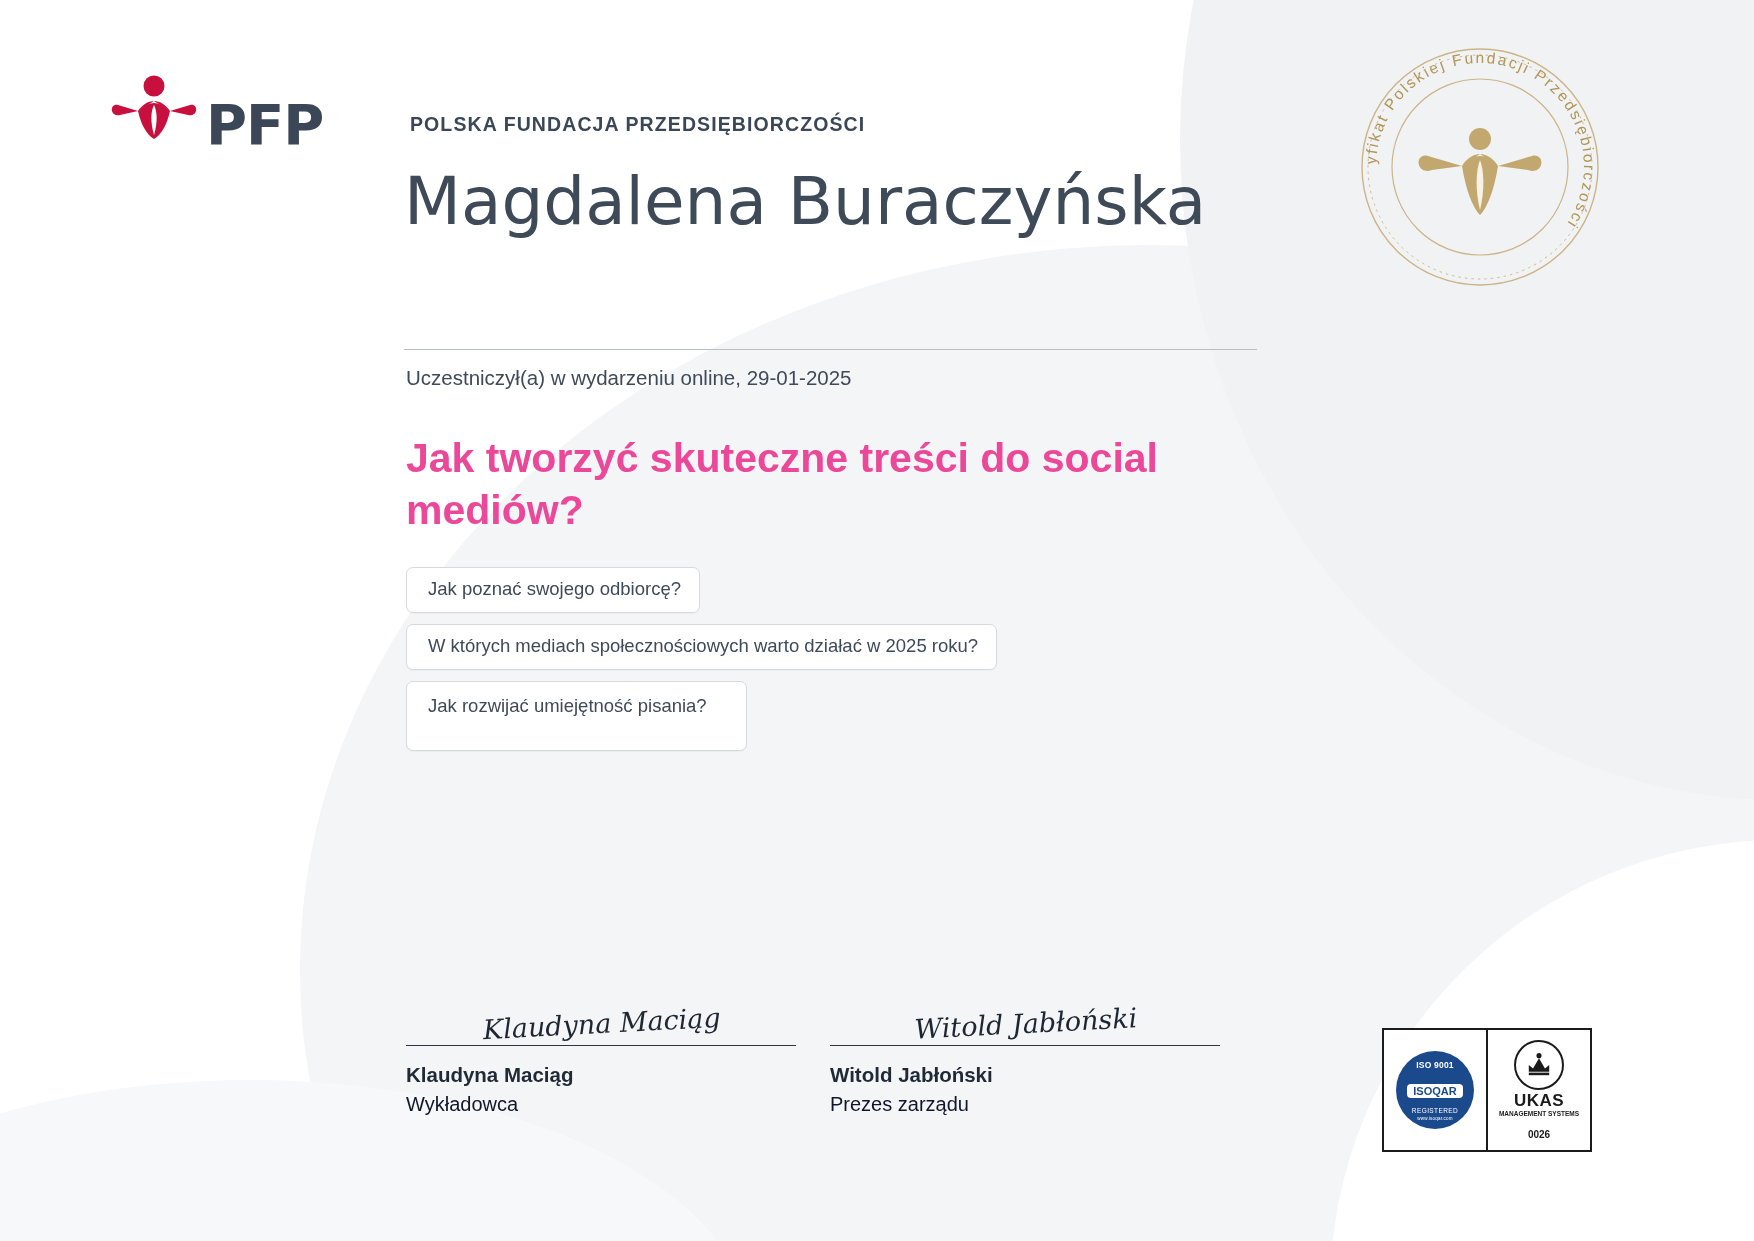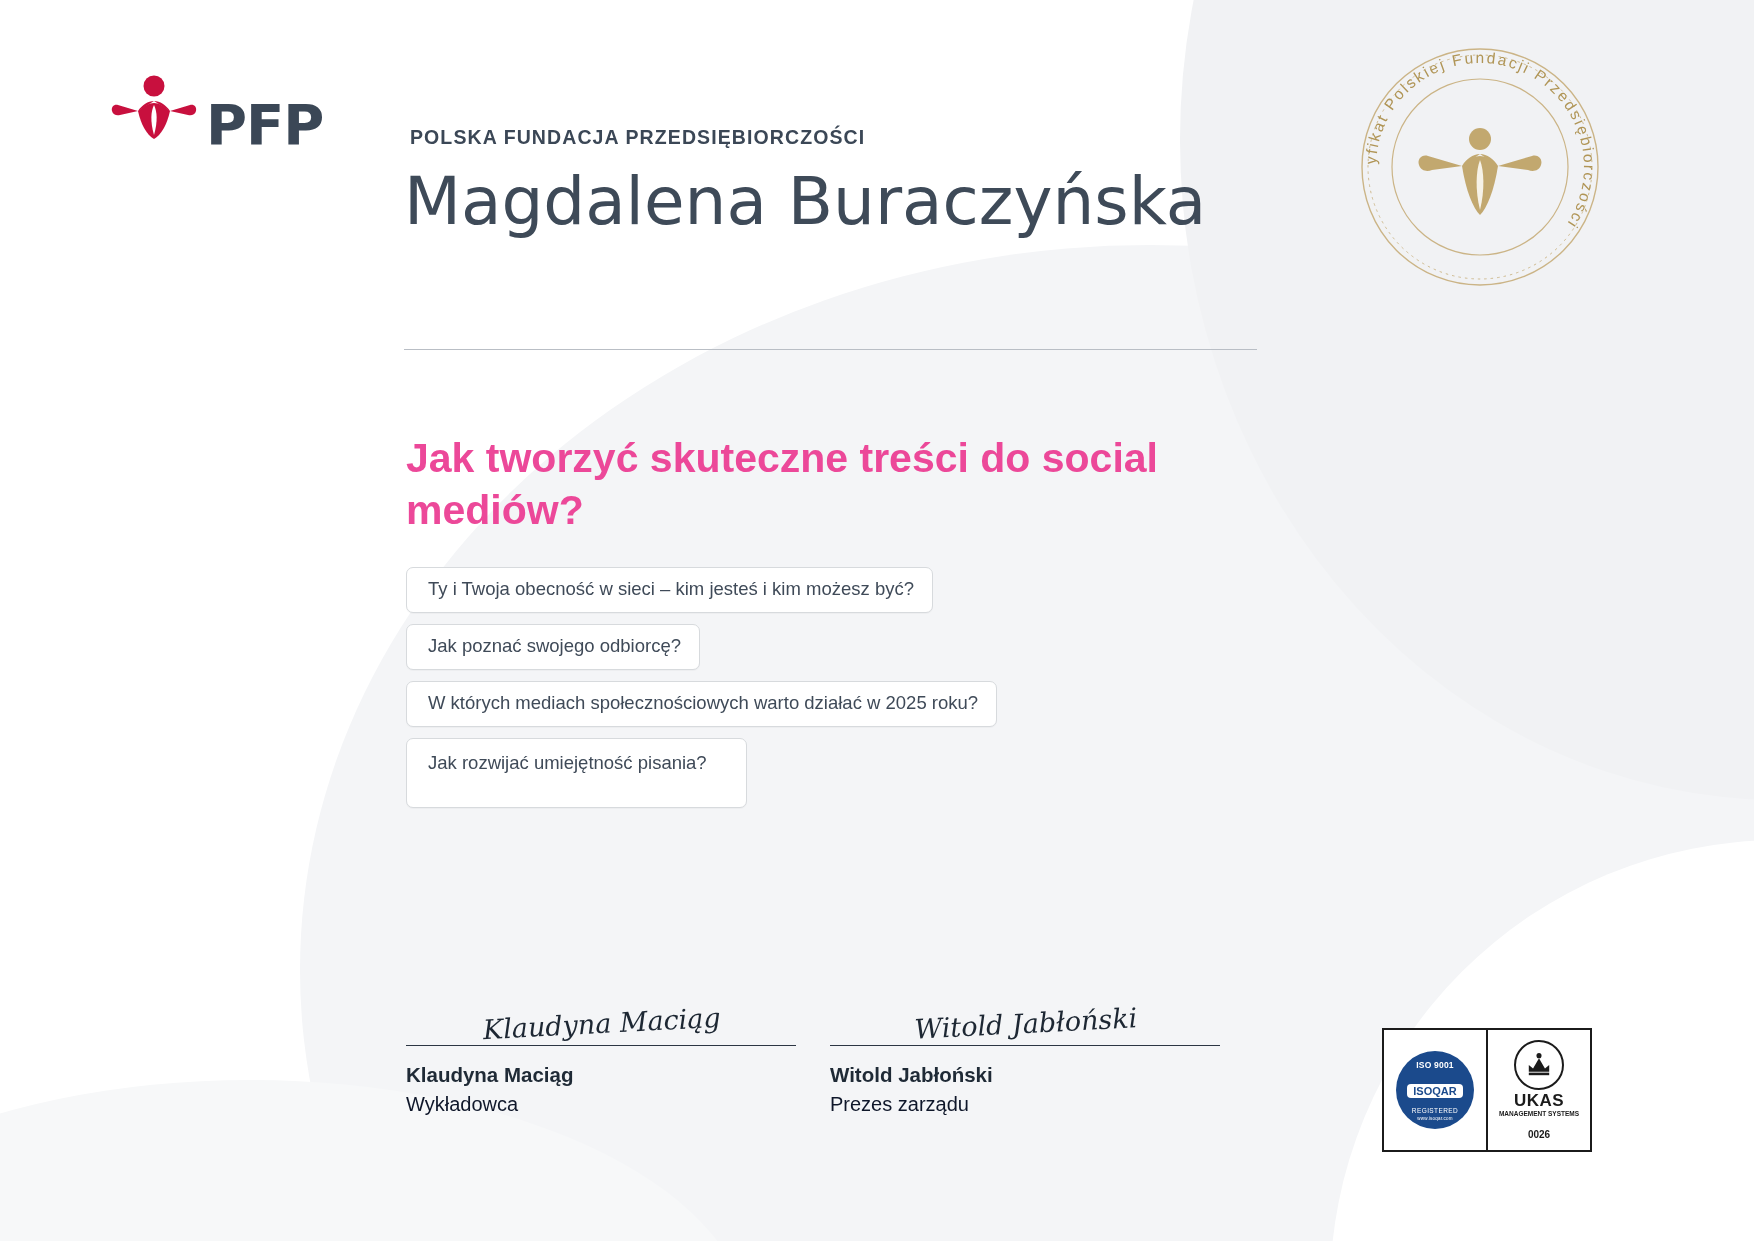--- a/index.html
+++ b/index.html
@@ -83,21 +83,21 @@
     font-weight: bold;
     font-size: 56px;
     letter-spacing: -1px;
     color: #3b4756;
     line-height: 1;
     margin-top: 35px;
   }
   .org-name {
     position: absolute;
     left: 410px;
-    top: 126px;
+    top: 113px;
     font-size: 19.5px;
     font-weight: bold;
     letter-spacing: 1.1px;
     color: #3b4756;
     white-space: nowrap;
   }
 
   
   .seal {
     position: absolute;
@@ -341,25 +341,25 @@
         <path d="M0 -16 C -7 -16, -14 -11, -18 -4 L -52 -14 C -58 -16, -63 -11, -61 -5 C -59 1, -53 2, -48 0 L -18 -4"></path>
         <path d="M0 -16 C 7 -16, 14 -11, 18 -4 L 52 -14 C 58 -16, 63 -11, 61 -5 C 59 1, 53 2, 48 0 L 18 -4"></path>
         <path d="M-18 -4 C -14 21, -7 38, 0 45 C 7 38, 14 21, 18 -4 C 11 -11, 5 -14, 0 -14 C -5 -14, -11 -11, -18 -4 Z"></path>
         <path d="M0 -10 C -4 0, -5 20, 0 40 C 5 20, 4 0, 0 -10 Z" fill="#f6f2e8"></path>
       </g>
     </svg>
   </div>
 
   <div class="recipient">Magdalena Buraczyńska</div>
   <div class="name-rule"></div>
+  <div class="event-line">Uczestniczył(a) w wydarzeniu online, 29-01-2025</div>
 
   <div class="course-title">Jak tworzyć skuteczne treści do social mediów?</div>
 
   <div class="chips">
-    <div class="chip">Ty i Twoja obecność w sieci – kim jesteś i kim możesz być?</div>
     <div class="chip">Jak poznać swojego odbiorcę?</div>
     <div class="chip">W których mediach społecznościowych warto działać w 2025 roku?</div>
     <div class="chip multiline">Jak rozwijać umiejętność pisania?</div>
   </div>
 
   <div class="sig-block sig-1">
     <div class="sig-script">Klaudyna Maciąg</div>
     <div class="sig-rule"></div>
     <div class="sig-name">Klaudyna Maciąg</div>
     <div class="sig-role">Wykładowca</div>

